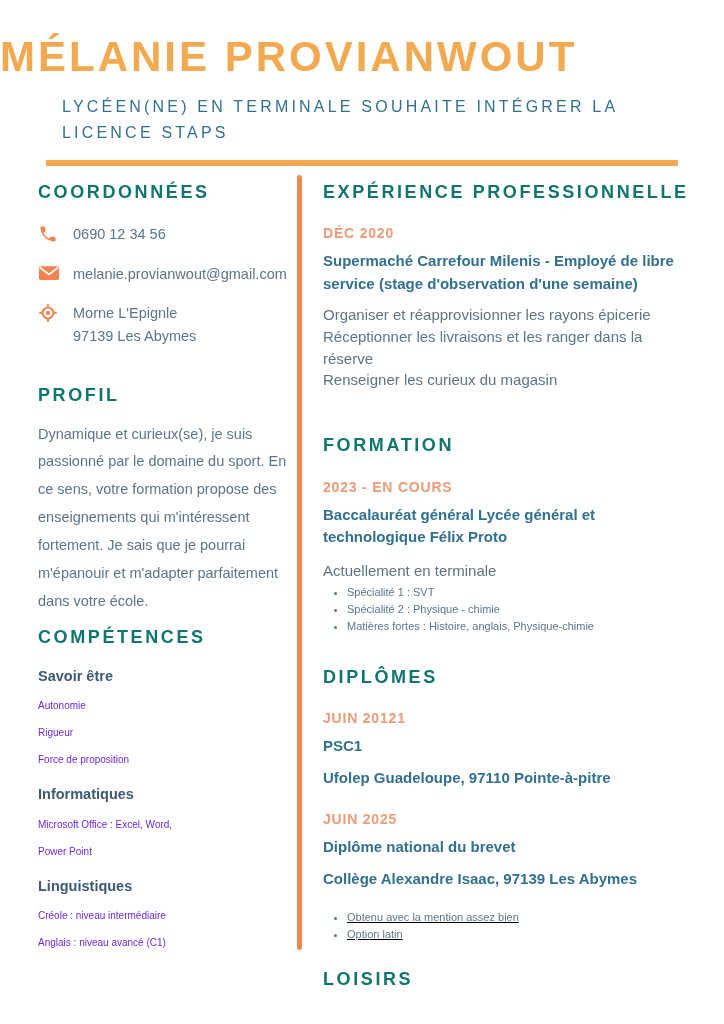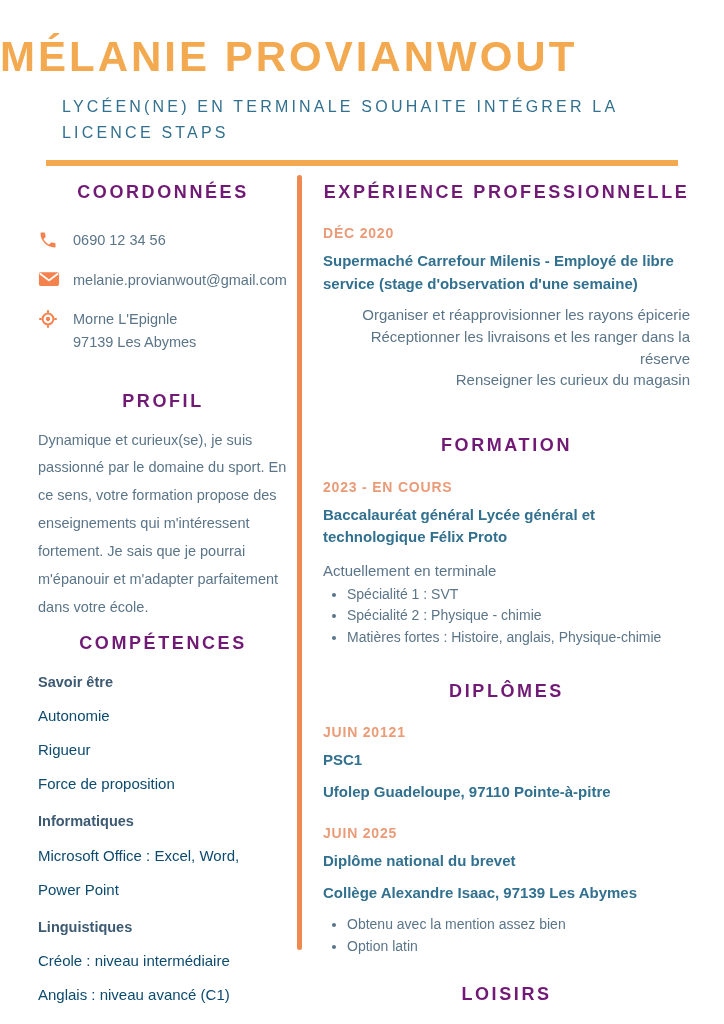--- a/index.html
+++ b/index.html
@@ -26,61 +26,61 @@
   
   .columns { display:flex; margin-top:10px; }
   .col-left  { width:298px; padding:6px 10px 0 38px; }
   .col-right { width:426px; padding:6px 34px 0 25px; }
   .v-divider {
     position:absolute; left:297px; top:175px; width:5px; height:775px;
     background:#F0894F; border-radius:3px;
   }
   
   .sec-h {
-    font-size:18px; font-weight:bold; color:#701a75;
-    letter-spacing:2.6px; line-height:1.2;text-align:center;
+    font-size:18px; font-weight:bold; color:#0f766e;
+    letter-spacing:2.6px; line-height:1.2;
   }
   .date-label {
     margin-top:22px; font-size:14px; color:#EA9B77; letter-spacing:0.8px;font-weight:bold;
   }
   .entry-title {
     margin-top:9px; font-size:15px; font-weight:bold; color:#31708F;
     line-height:1.5;
   }
   .body-text { font-size:15px; color:#5B7588; line-height:1.45; }
   
-  .contact-list { margin-top:26px; }
+  .contact-list { margin-top:20px; }
   .contact-row { display:flex; margin-top:17px; align-items:flex-start; }
   .contact-icon { flex:0 0 22px; margin-right:13px; padding-top:1px; }
   .contact-icon svg { display:block; }
   .contact-text {
     font-size:14.5px; color:#5B7588; line-height:1.55;
     word-break:break-all; max-width:218px;
   }
   .contact-text.addr { word-break:normal; }
   .profil-sec { margin-top:38px; }
   .profil-text {
     margin-top:14px; font-size:14.5px; color:#5B7588; line-height:1.92;
     max-width:256px;
   }
   .comp-sec { margin-top:12px; }
   .skill-group-label {
     margin-top:17px; font-size:14.5px; font-weight:bold; color:#3D5A73;
     line-height:1.4;
   }
   .skill-item {
-    margin-top:13px; font-size:15px; color:#0c4a6e; line-height:1.4;
-  }
-  
-  .desc-lines { margin-top:9px; max-width:372px;text-align:right; }
+    margin-top:13px; font-size:10px; color:#6d28d9; line-height:1.4;
+  }
+  
+  .desc-lines { margin-top:9px; max-width:372px; }
   .formation-sec { margin-top:44px; }
   .intro-line { margin-top:11px; }
   ul.dot-list { margin-top:2px; padding-left:24px; max-width:360px; }
   ul.dot-list li {
-    font-size:14px; color:#5B7588; line-height:1.55; list-style:disc;
+    font-size:11px; color:#5B7588; line-height:1.55; list-style:disc;
   }
   .diplomes-sec { margin-top:32px; }
   .dip-sub { margin-top:9px; font-size:15px; font-weight:bold; color:#31708F; line-height:1.5; }
   .loisirs-sec { margin-top:26px; }
 </style>
 </head>
 <body>
 
 <div class="page">
 
@@ -185,21 +185,21 @@
       <div class="diplomes-sec">
         <div class="sec-h">DIPLÔMES</div>
 
         <div class="date-label">JUIN 20121</div>
         <div class="entry-title">PSC1</div>
         <div class="dip-sub">Ufolep Guadeloupe, 97110 Pointe-à-pitre</div>
 
         <div class="date-label">JUIN 2025</div>
         <div class="entry-title">Diplôme national du brevet</div>
         <div class="dip-sub">Collège Alexandre Isaac, 97139 Les Abymes</div>
-        <ul class="dot-list" style="margin-top:10px;">
+        <ul class="dot-list" style="margin-top:19px;text-decoration:underline;">
           <li>Obtenu avec la mention assez bien</li>
           <li>Option latin</li>
         </ul>
       </div>
 
       <div class="loisirs-sec">
         <div class="sec-h">LOISIRS</div>
 
       </div>
 

